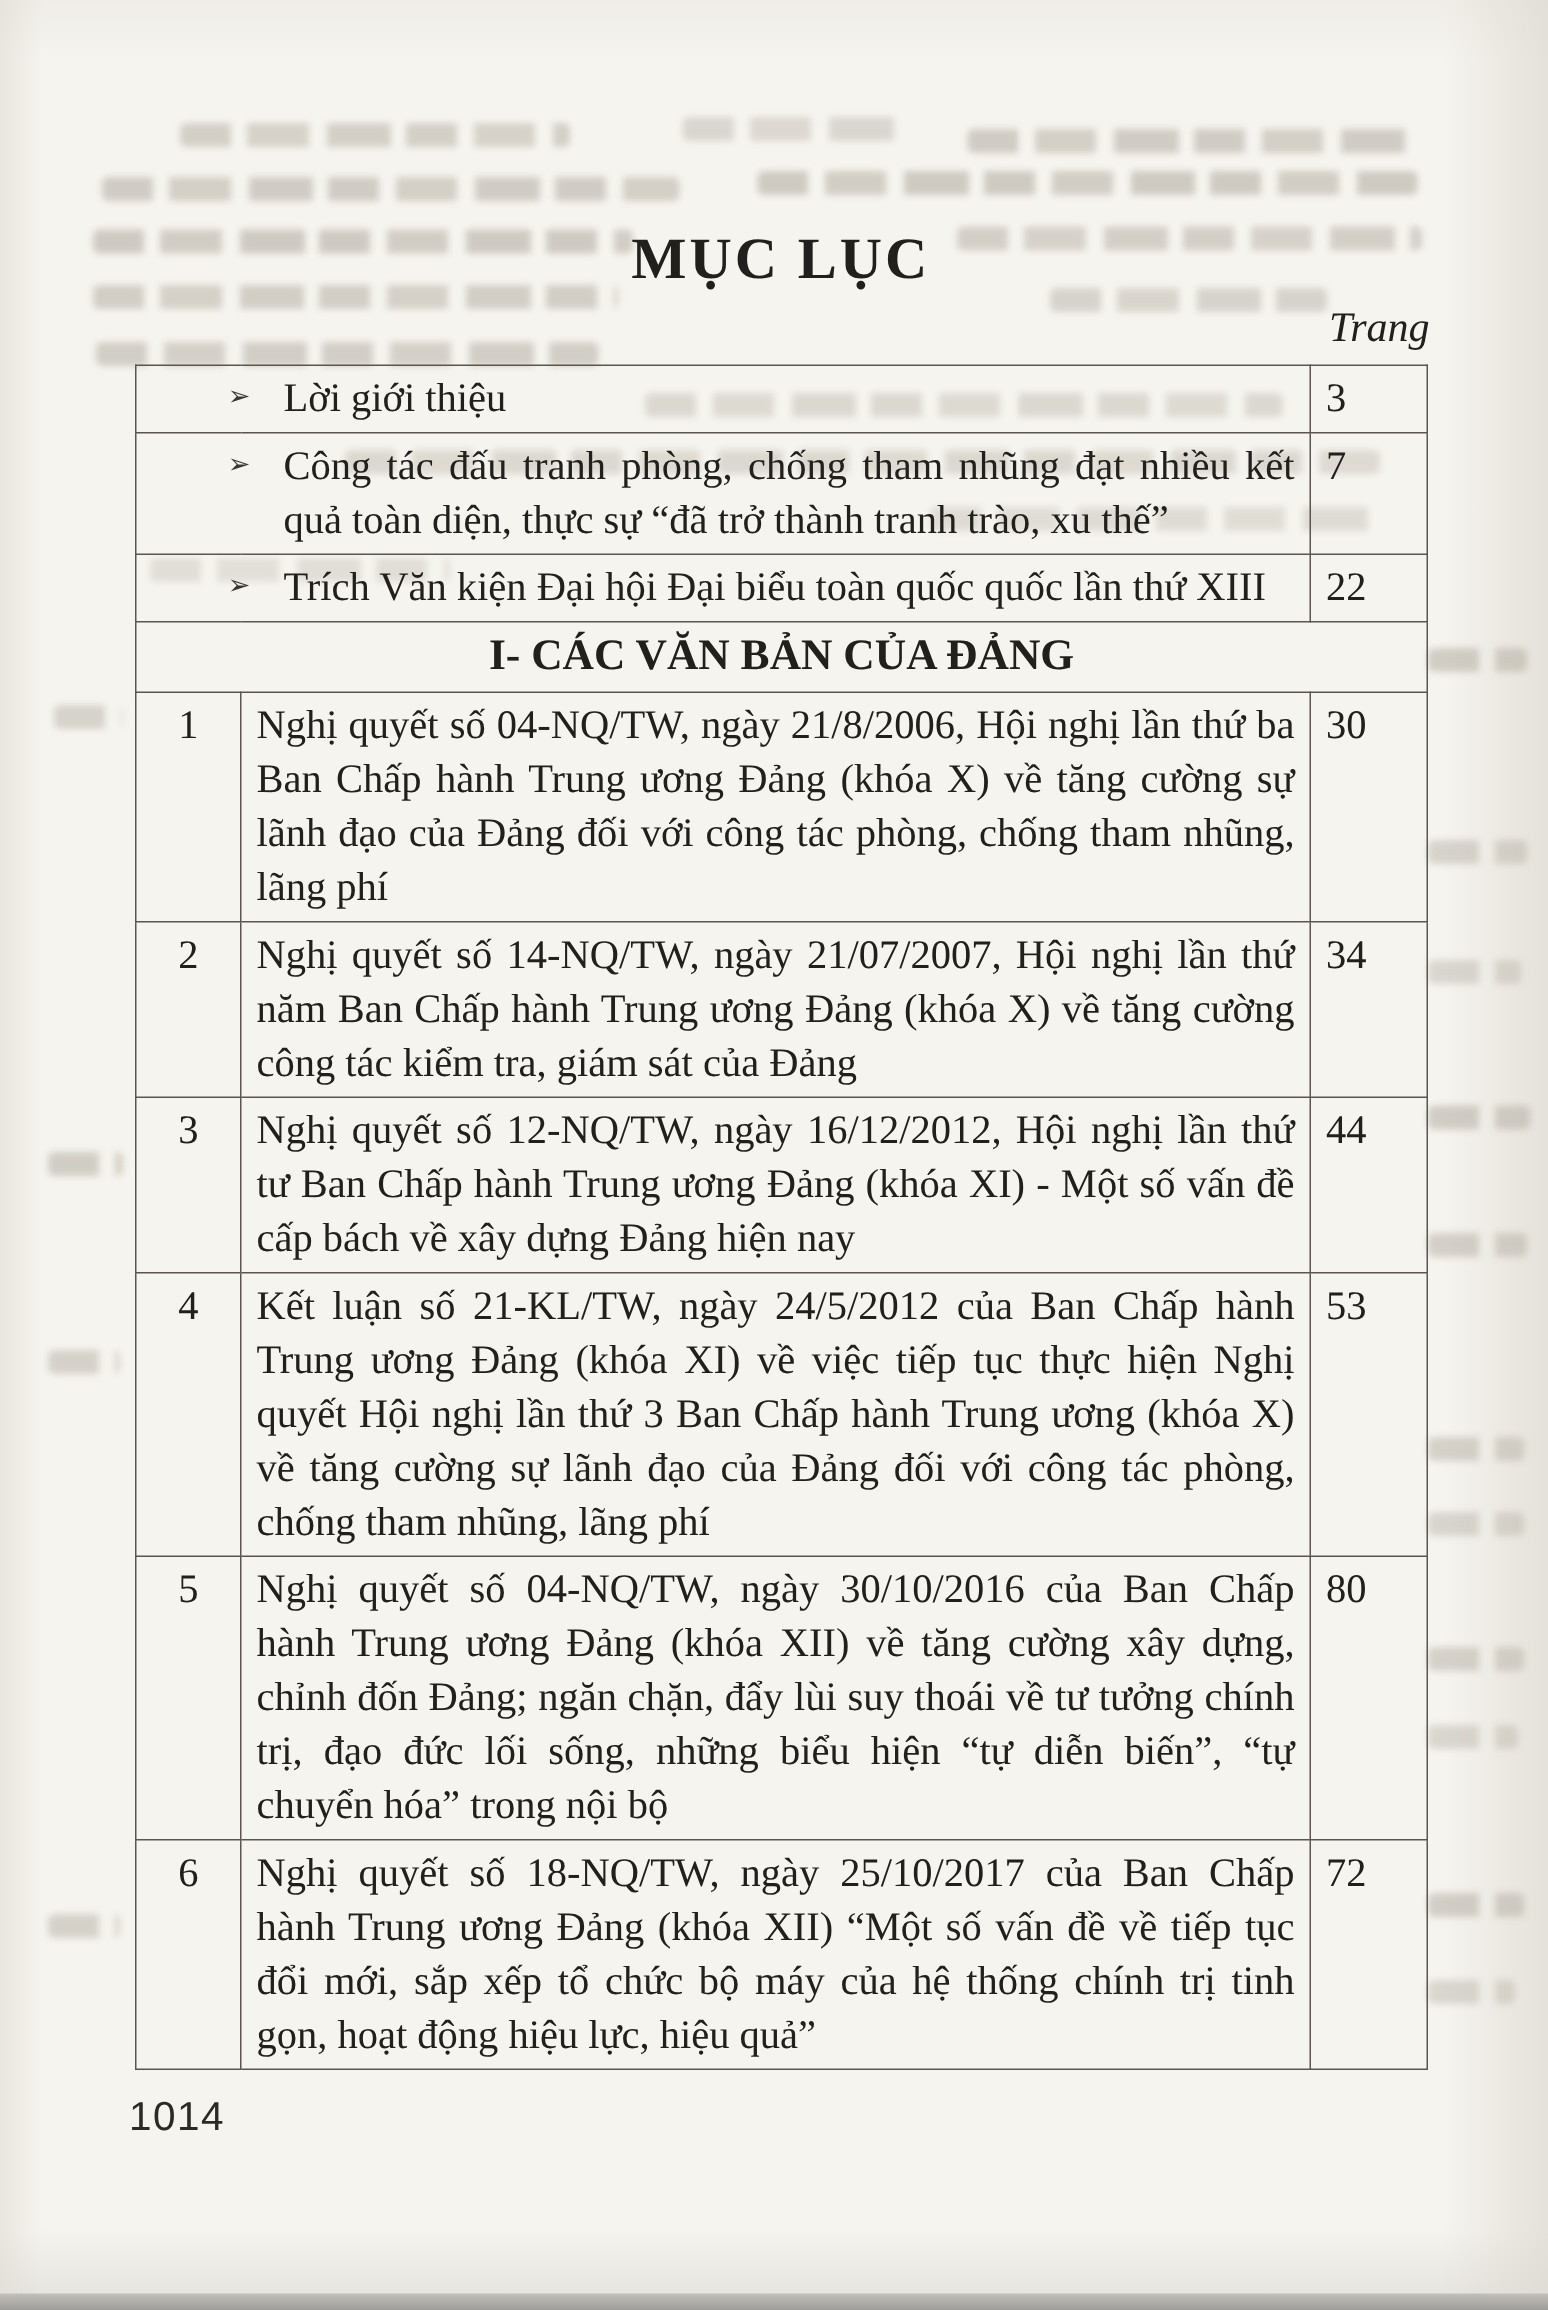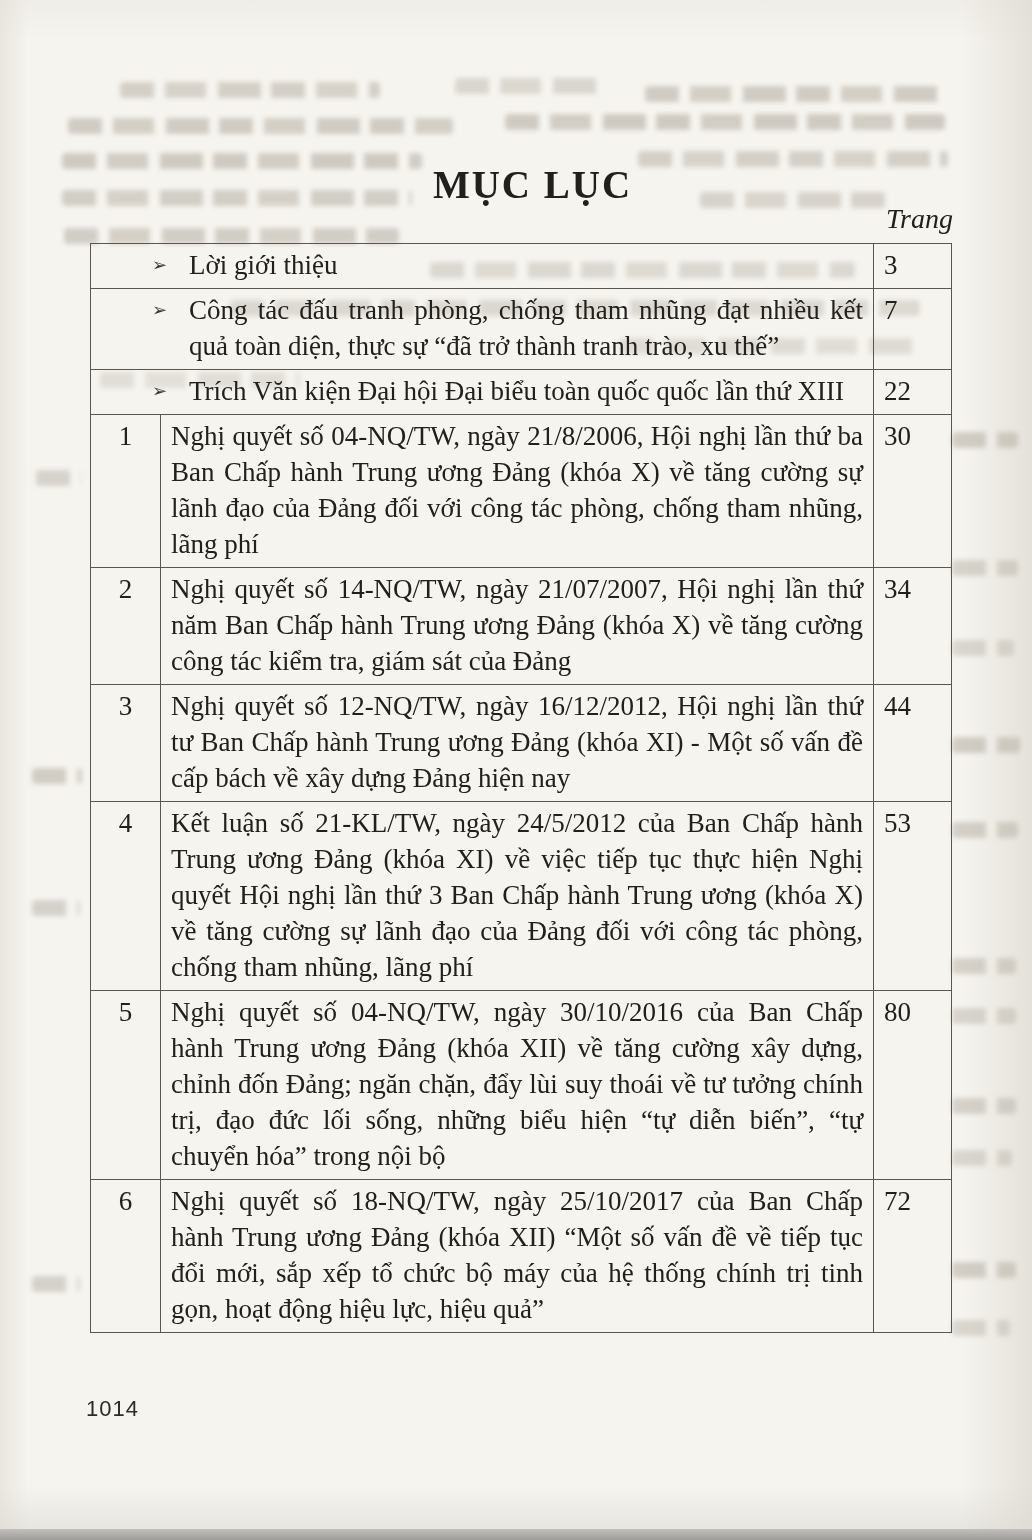--- a/index.html
+++ b/index.html
@@ -18,21 +18,21 @@
   
   .bleed{
     position:absolute;height:16px;border-radius:4px;filter:blur(2.6px);
     background:repeating-linear-gradient(90deg,#a49e92 0px,#a49e92 34px,transparent 34px,transparent 45px,#aba496 45px,#aba496 86px,transparent 86px,transparent 98px,#a49e92 98px,#a49e92 141px,transparent 141px,transparent 151px);
   }
   .bottom-edge{
     position:absolute;left:0;bottom:0;width:1032px;height:11px;
     background:linear-gradient(180deg,#c2c0bb,#9e9d99);
   }
   .page-title{
-    position:absolute;left:90px;top:150px;width:861px;margin:12px;
+    position:absolute;left:90px;top:150px;width:861px;margin:0;
     text-align:center;font-size:39px;font-weight:bold;letter-spacing:2px;
   }
   .col-header{
     position:absolute;top:203px;right:79px;
     font-style:italic;font-size:28px;text-align:center;
   }
   table.toc{
     position:absolute;left:90px;top:243px;width:861px;
     border-collapse:collapse;table-layout:fixed;
   }
@@ -50,21 +50,21 @@
     flex:0 0 auto;width:66px;text-align:right;padding-right:0;
     font-family:"DejaVu Sans",sans-serif;font-size:18px;line-height:36px;color:#3a3732;
   }
   .fm-text{flex:1 1 auto;text-align:justify;padding-left:22px;}
   .sec td{text-align:center;padding:4px 6px 6px 6px;}
   .sec-bold td{font-weight:bold;font-size:29px;}
   .sec-reg td{font-size:29px;}
   .folio{
     position:absolute;left:86px;top:1396px;
     font-family:"Liberation Sans","DejaVu Sans",sans-serif;
-    font-size:22px;color:#2c2a27;letter-spacing:1px;
+    font-size:27px;color:#2c2a27;letter-spacing:1px;
   }
 </style>
 </head>
 <body>
 
 <div class="page">
 
   <div>
     <div class="bleed" style="top:82px;left:120px;width:260px;opacity:.42;"></div>
     <div class="bleed" style="top:78px;left:455px;width:150px;opacity:.34;"></div>
@@ -129,20 +129,23 @@
       <tr>
         <td class="cell-merged" colspan="2">
           <div class="fm-row">
             <span class="bullet">➢</span>
             <span class="fm-text">Trích Văn kiện Đại hội Đại biểu toàn quốc quốc lần thứ XIII</span>
           </div>
         </td>
         <td class="cell-page">22</td>
       </tr>
 
+      <tr class="sec sec-bold">
+        <td colspan="3">I- CÁC VĂN BẢN CỦA ĐẢNG</td>
+      </tr>
 
       <tr>
         <td class="cell-no">1</td>
         <td class="cell-text">Nghị quyết số 04-NQ/TW, ngày 21/8/2006, Hội nghị lần thứ ba Ban Chấp hành Trung ương Đảng (khóa X) về tăng cường sự lãnh đạo của Đảng đối với công tác phòng, chống tham nhũng, lãng phí</td>
         <td class="cell-page">30</td>
       </tr>
       <tr>
         <td class="cell-no">2</td>
         <td class="cell-text">Nghị quyết số 14-NQ/TW, ngày 21/07/2007, Hội nghị lần thứ năm Ban Chấp hành Trung ương Đảng (khóa X) về tăng cường công tác kiểm tra, giám sát của Đảng</td>
         <td class="cell-page">34</td>

